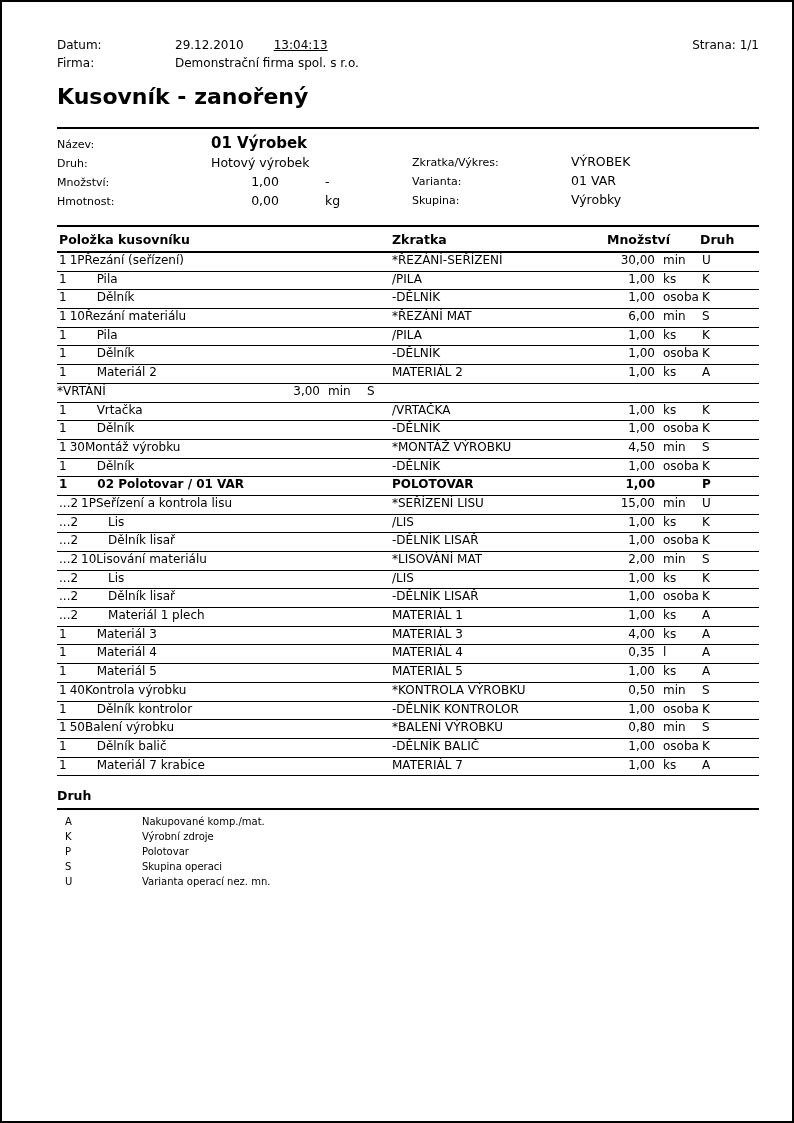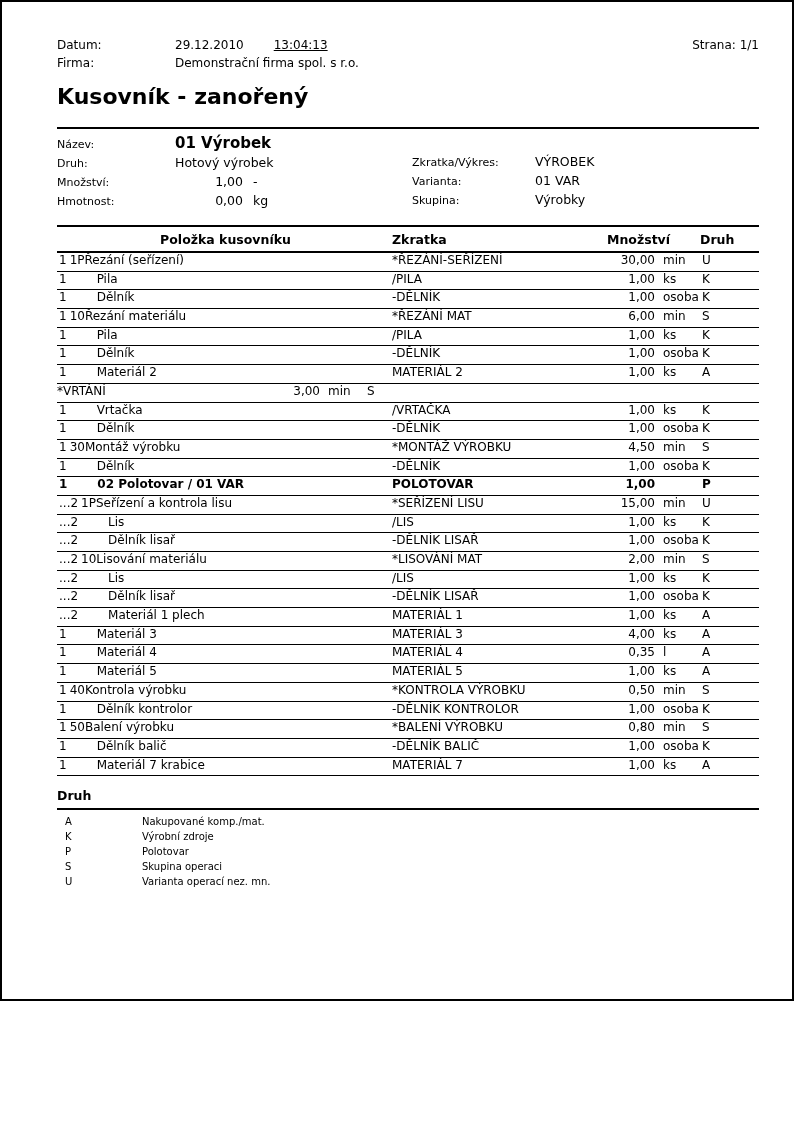--- a/index.html
+++ b/index.html
@@ -1,19 +1,19 @@
 <!DOCTYPE html>
 <html><head>
 <meta charset="utf-8">
 <style>
   * { box-sizing: border-box; margin: 0; padding: 0; }
   html, body { background: #ffffff; }
   body { font-family: "DejaVu Sans", "Liberation Sans", sans-serif; color: #000; }
   .page {
-    width: 794px; height: 1001px;
+    width: 794px; height: 1123px;
     border: 2px solid #000;
     padding: 34px 33px 0 55px;
     position: relative;
     background: #fff;
   }
 
   
   .page-header { display: flex; font-size: 12px; line-height: 18px; }
   .ph-left { flex: 1; }
   .ph-row { display: flex; }
@@ -27,36 +27,36 @@
     line-height: 26px; margin-top: 12px;
   }
 
   
   .info-block {
     margin-top: 17px; border-top: 2px solid #000;
     padding-top: 5px; display: flex;
   }
   .info-left { width: 355px; }
   .info-right { flex: 1; padding-top: 19px; }
-  .info-row { line-height: 18px; font-size: 12.5px; display: flex; align-items: baseline; }
+  .info-row { line-height: 18px; font-size: 12.5px; display: flex; align-items: baseline; gap: 36px; }
   .info-row.first { line-height: 19px; }
   .info-label { display: inline-block; width: 118px; font-size: 11px; flex: none; }
   .info-label-r { display: inline-block; width: 123px; font-size: 11px; flex: none; }
   .info-name { font-size: 15px; font-weight: bold; }
   .val-num { display: inline-block; width: 68px; text-align: right; }
   .val-unit { margin-left: 10px; }
 
   
   .bom { margin-top: 14px; }
   .bom-head {
     display: flex; align-items: center;
     height: 28px; border-top: 2px solid #000; border-bottom: 2px solid #000;
     font-weight: bold; font-size: 12.5px;
   }
-  .h1 { width: 335px; padding-left: 2px; text-align: center; }
+  .h1 { width: 335px; padding-left: 2px; }
   .h2 { width: 215px; }
   .h3 { width: 88px; text-align: right; padding-right: 34px; }
   .h4 { padding-left: 5px; }
 
   .bom-row {
     display: flex; align-items: flex-start;
     height: 18.7px; border-bottom: 1px solid #000;
     font-size: 12px;
   }
   .bom-row.bold { font-weight: bold; }

